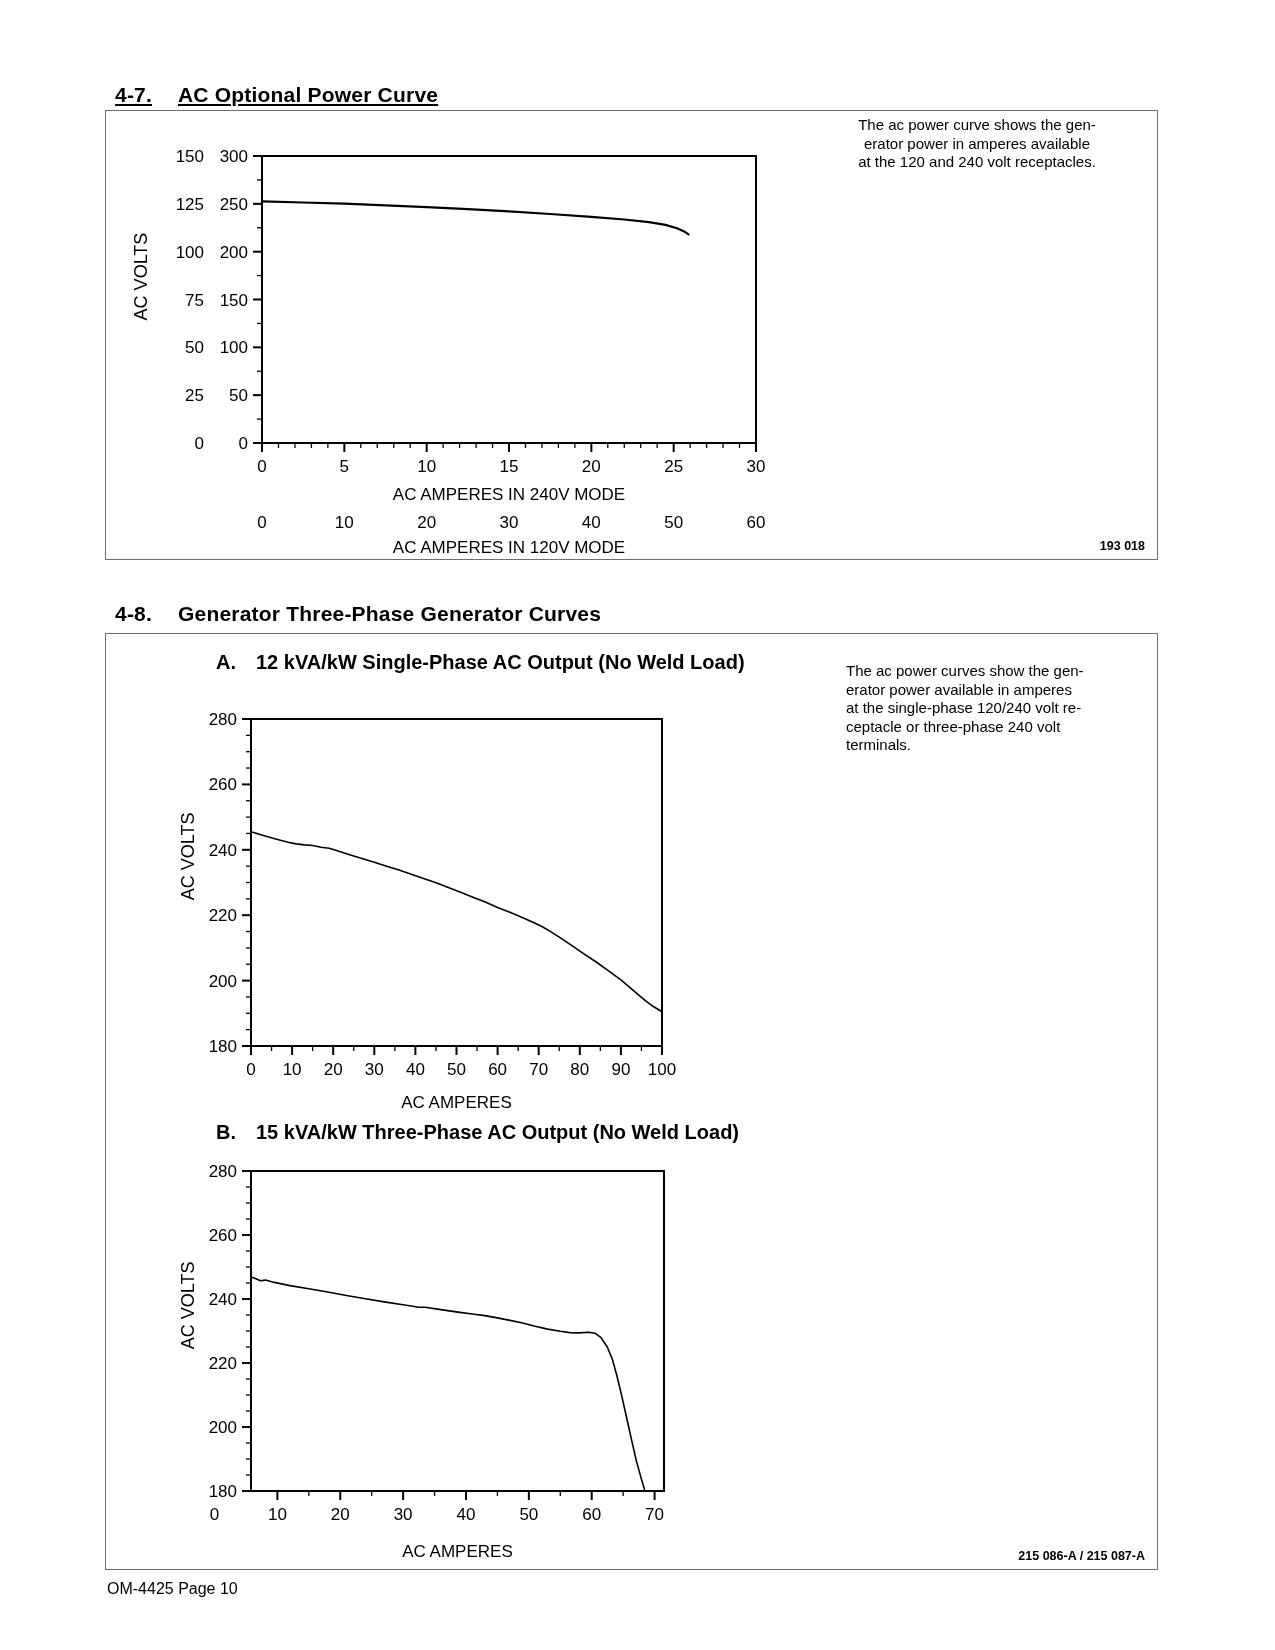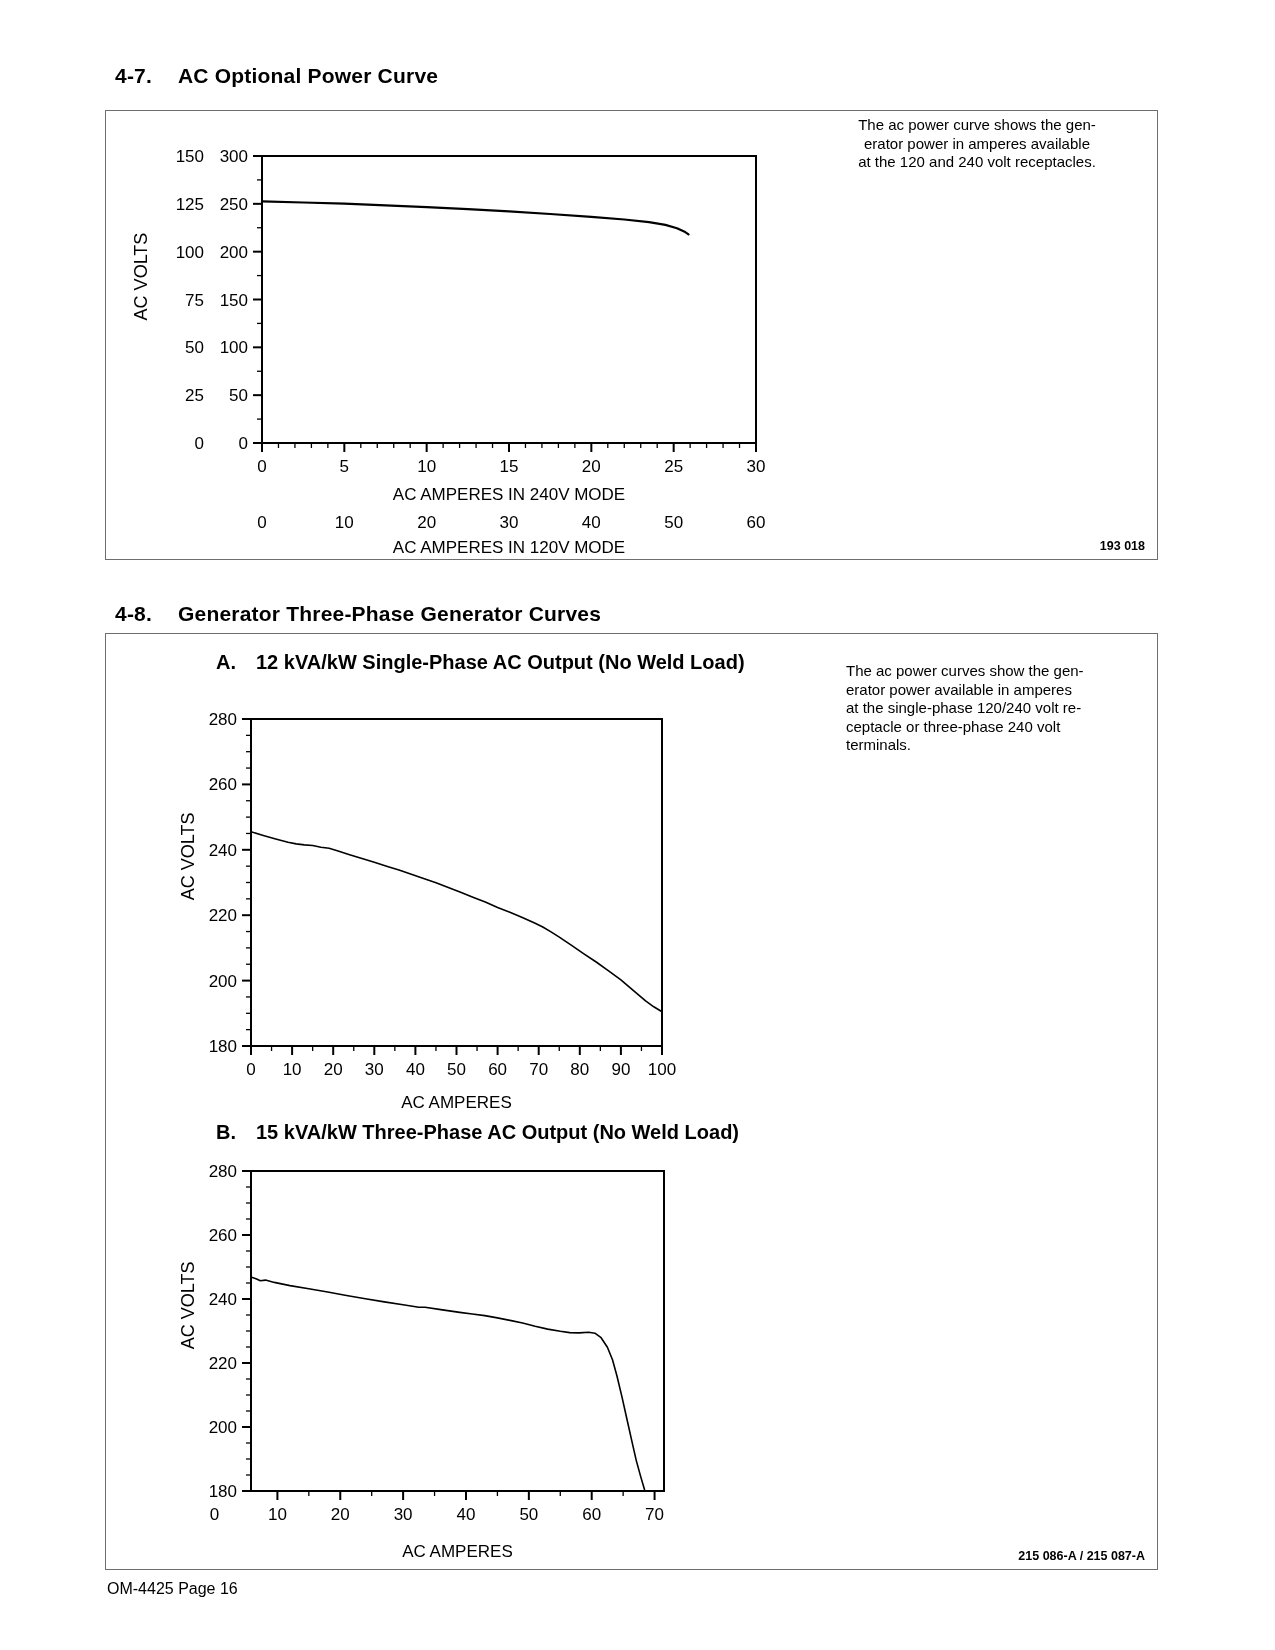--- a/index.html
+++ b/index.html
@@ -1,20 +1,20 @@
 <!DOCTYPE html>
 <html><head>
 <meta charset="utf-8">
 <style>
   html,body{margin:0;padding:0;background:#fff;}
   .page{position:relative;width:1275px;height:1650px;background:#ffffff;
         font-family:"Liberation Sans",sans-serif;color:#000;overflow:hidden;}
   *{box-sizing:border-box;}
   .heading{position:absolute;display:flex;gap:26px;font-weight:bold;font-size:21px;letter-spacing:.2px;}
-  #heading1{left:115px;top:64px;}
+  #heading1{left:115px;top:83px;text-decoration:underline;}
   #heading2{left:115px;top:594px;margin-top:8px;}
   .panel{position:absolute;left:105px;width:1053px;background:#fff;border:1.5px solid #6e6e6e;}
   #panel1{top:110px;height:450px;}
   #panel2{top:633px;height:937px;}
   .note{position:absolute;font-size:15px;line-height:18.5px;color:#000;}
   #note1{left:740px;top:5px;width:262px;text-align:center;}
   #note2{left:740px;top:28px;width:266px;}
   .figid{position:absolute;right:12px;bottom:6px;font-size:12.5px;font-weight:bold;}
   .subtitle{position:absolute;left:110px;display:flex;gap:20px;font-weight:bold;font-size:20px;}
   #subtitleA{top:17px;}
@@ -252,15 +252,15 @@
         <text x="108.54033485540336" y="379" text-anchor="middle" font-size="17">0</text>
         <text x="351.5" y="416" text-anchor="middle" font-size="17">AC AMPERES</text>
         <text x="88" y="164.4" text-anchor="middle" font-size="18" transform="rotate(-90 88 164.4)">AC VOLTS</text>
         <polyline points="145.0,135.9 150.0,137.8 154.4,139.8 159.5,139.1 168.3,141.4 184.0,144.6 202.8,147.8 221.7,151.0 240.5,154.5 259.4,157.7 278.3,160.9 297.1,163.8 312.8,166.3 319.1,166.3 334.8,168.6 353.7,171.4 366.3,173.0 378.8,174.6 391.4,176.9 404.0,179.4 416.6,182.0 429.1,185.2 441.7,188.1 454.3,190.3 463.7,191.6 473.1,191.9 482.6,191.3 488.9,192.2 495.1,196.7 501.4,206.3 506.5,218.8 510.9,234.8 515.9,255.6 520.9,278.0 525.9,300.4 530.3,319.6 534.7,335.6 538.5,348.4" fill="none" stroke="#000" stroke-width="1.6" stroke-linejoin="round" stroke-linecap="round"></polyline>
       </svg>
 
     <div class="note" id="note2">The ac power curves show the gen-<br>erator power available in amperes<br>at the single-phase 120/240 volt re-<br>ceptacle or three-phase 240 volt<br>terminals.</div>
     <div class="figid">215 086-A / 215 087-A</div>
   </div>
 
-  <div class="footer">OM-4425 Page 16</div>
+  <div class="footer">OM-4425 Page 10</div>
 
 </div>
 
 </body></html>

